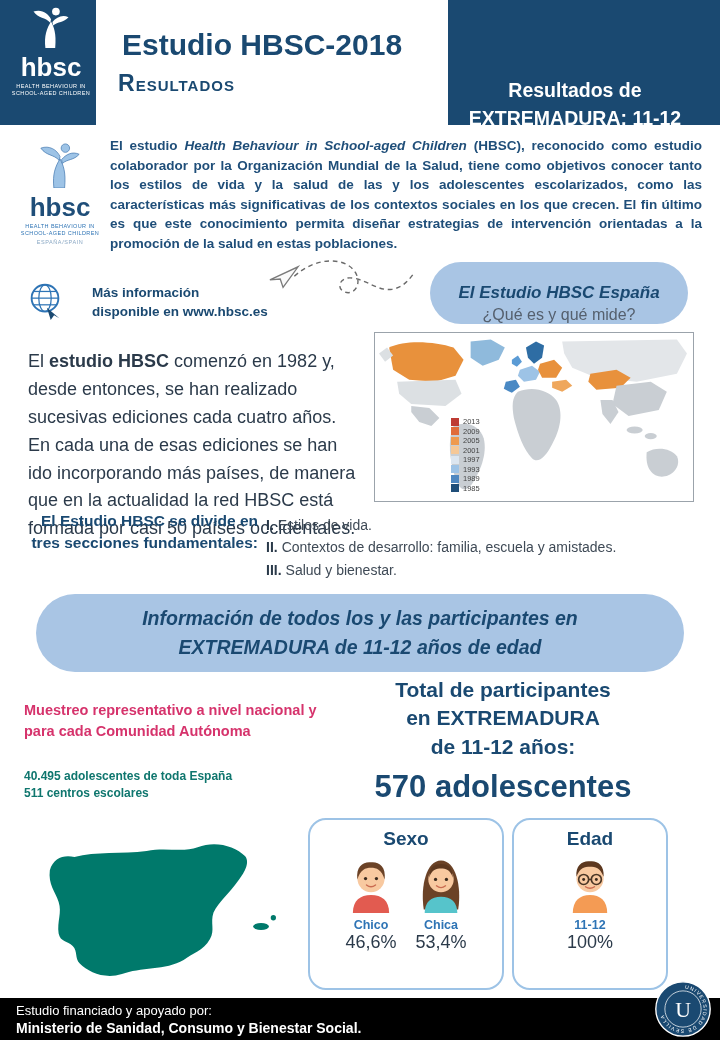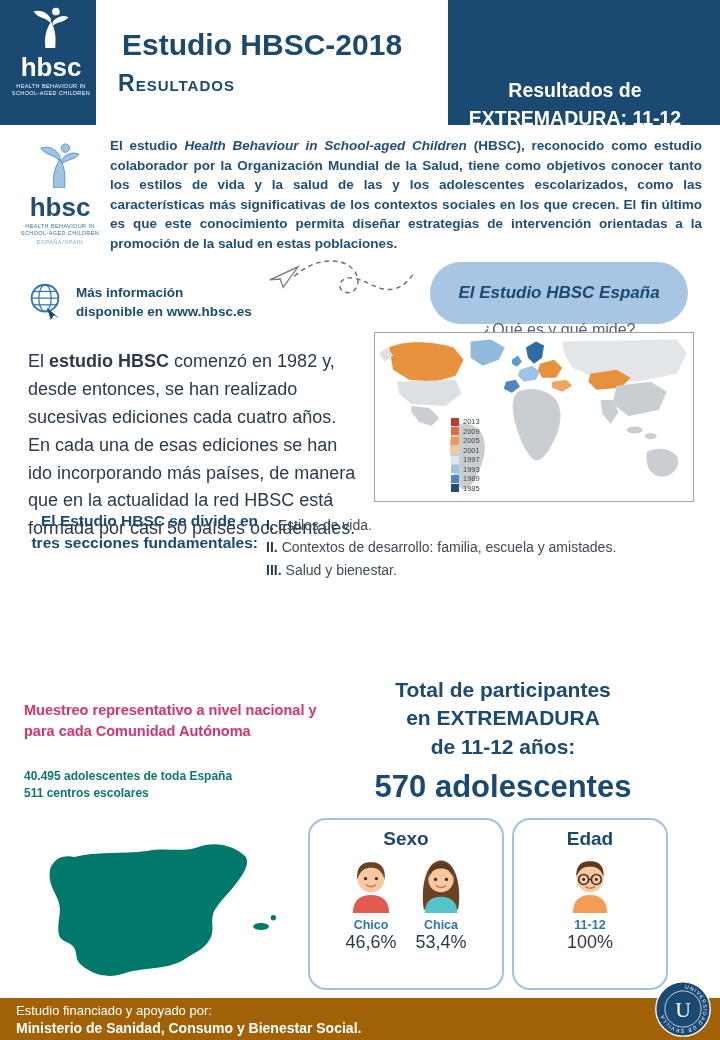--- a/index.html
+++ b/index.html
@@ -19,26 +19,26 @@
   .header-sub .cap { font-size:23px; }
   .header-sub .rest { font-size:15px; }
   .header-right { position:absolute; right:14px; top:32px; width:262px; text-align:center; color:#fff; font-weight:bold; font-size:19.5px; line-height:1.45;margin-top:44px; }
   
   .intro-logo { position:absolute; left:16px; top:142px; width:88px; text-align:center; color:#1F4E79; }
   .intro-logo .wordmark { font-size:26px; font-weight:bold; line-height:1; margin-top:2px; color:#1F4E79; }
   .intro-logo .caption { font-size:5.5px; letter-spacing:.4px; line-height:1.3; margin-top:3px; color:#2E74B5; }
   .intro-logo .country { font-size:5.5px; letter-spacing:.6px; margin-top:2px; color:#8aa8c4; }
   .intro-p { position:absolute; left:110px; top:136px; width:592px; font-size:13.5px; font-weight:bold; color:#1F4E79; text-align:justify; line-height:1.45; }
   .intro-p .it { font-style:italic; }
-  .more-info { position:absolute; left:24px; top:280px; display:flex; gap:10px; align-items:center; }
+  .more-info { position:absolute; left:24px; top:280px; display:flex; gap:26px; align-items:center; }
   .more-info .txt { font-size:13.5px; font-weight:bold; color:#1A4971; line-height:1.4; }
   .plane { position:absolute; left:266px; top:248px; }
   .pill { position:absolute; left:430px; top:262px; width:258px; height:62px; background:#A9C5E4; border-radius:32px; text-align:center; padding-top:21px; box-sizing:border-box; }
   .pill-l1 { font-size:17px; font-weight:bold; font-style:italic; color:#1A4971; }
-  .pill-l2 { font-size:16px; color:#55606E; margin-top:18px; }
+  .pill-l2 { font-size:16px; color:#55606E; margin-top:3px; }
   
   .history { position:absolute; left:28px; top:348px; width:332px; font-size:18px; color:#2B3A4A; line-height:1.55; }
   .history .b { font-weight:bold; }
   .map-box { position:absolute; left:374px; top:332px; width:320px; height:170px; border:1px solid #9BA3AB; background:#fff; box-sizing:border-box; }
   .map-box svg { position:absolute; left:0; top:0; }
   .legend { position:absolute; left:76px; top:84px; }
   .legend-row { display:flex; align-items:center; height:9.5px; }
   .legend-sq { width:8px; height:8px; margin-right:4px; }
   .legend-year { font-size:7.5px; color:#444; }
   
@@ -57,21 +57,21 @@
   
   .card { position:absolute; top:818px; background:#fff; border:2.5px solid #9DC3E6; border-radius:18px; text-align:center; box-sizing:border-box; }
   .card-sexo { left:308px; width:196px; height:172px; }
   .card-edad { left:512px; width:156px; height:172px; }
   .card-title { font-size:19px; font-weight:bold; color:#1A4971; margin-top:8px; }
   .avatars { display:flex; justify-content:center; margin-top:5px; }
   .av-col { width:70px; }
   .card-label { font-size:12.5px; font-weight:bold; color:#2E74B5; margin-top:1px; }
   .card-pct { font-size:18px; color:#2B3A4A; }
   
-  .footer { position:absolute; left:0; bottom:0; width:720px; height:42px; background:#a16207; color:#fff; }
+  .footer { position:absolute; left:0; bottom:0; width:720px; height:42px; background:#000000; color:#fff; }
   .footer-l1 { position:absolute; left:16px; top:5px; font-size:13px; }
   .footer-l2 { position:absolute; left:16px; top:22px; font-size:14px; font-weight:bold; }
   .seal { position:absolute; right:8px; top:980px; width:58px; height:58px; z-index:2; }
 </style>
 </head>
 <body>
 
 <div class="page">
 
   <div class="header">
@@ -217,20 +217,24 @@
     </div>
   </div>
 
   <div class="sections-title">El Estudio HBSC se divide en tres secciones fundamentales:</div>
   <div class="sections-list">
     <div><span class="sec-num">I.</span><span>Estilos de vida.</span></div>
     <div><span class="sec-num">II.</span><span>Contextos de desarrollo: familia, escuela y amistades.</span></div>
     <div><span class="sec-num">III.</span><span>Salud y bienestar.</span></div>
   </div>
 
+  <div class="banner">
+    <div>Información de todos los y las participantes en</div>
+    <div>EXTREMADURA de 11-12 años de edad</div>
+  </div>
 
   <div class="pink-note">Muestreo representativo a nivel nacional y para cada Comunidad Autónoma</div>
   <div class="teal-note">
     <div>40.495 adolescentes de toda España</div>
     <div>511 centros escolares</div>
   </div>
 
   <div class="spain-map">
     <svg viewBox="0 0 300 200" width="264" height="176">
       <path d="M18,48 C22,34 34,30 46,33 C70,26 100,30 128,26 C150,22 170,28 186,22 C205,14 228,20 240,32 C246,40 238,52 232,60 C222,74 210,84 204,96 C200,108 206,116 200,126 C192,140 180,142 170,150 C150,162 120,158 100,166 C80,172 62,164 52,154 C46,148 50,140 44,134 C38,128 30,130 28,120 C26,106 32,96 28,84 C24,72 16,64 18,48 Z" fill="#00796B"></path>

